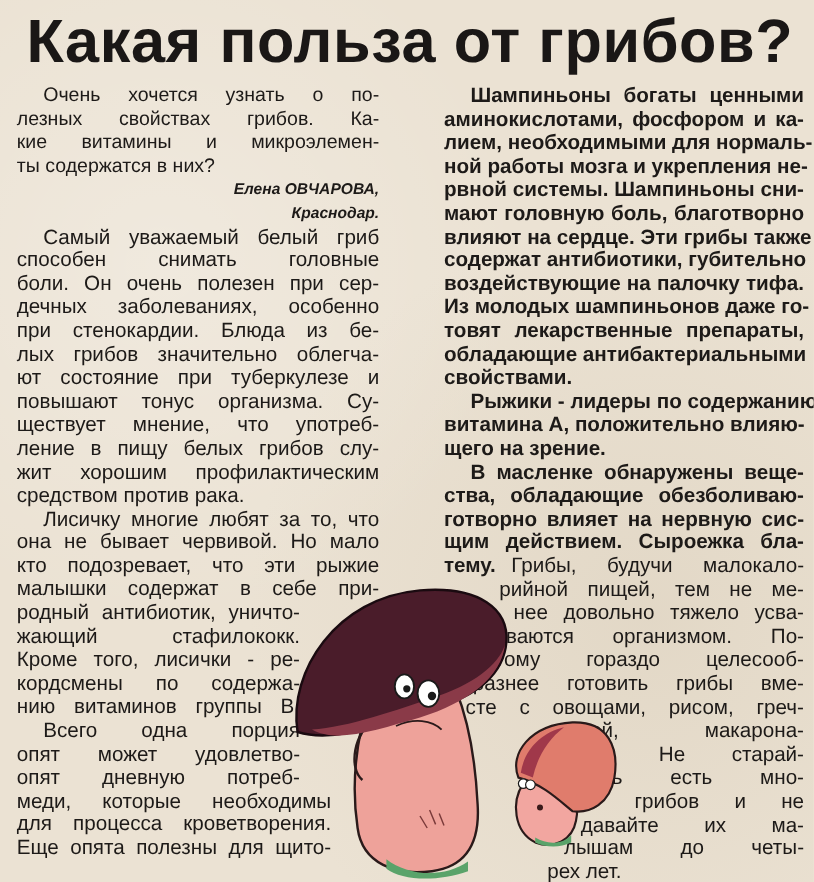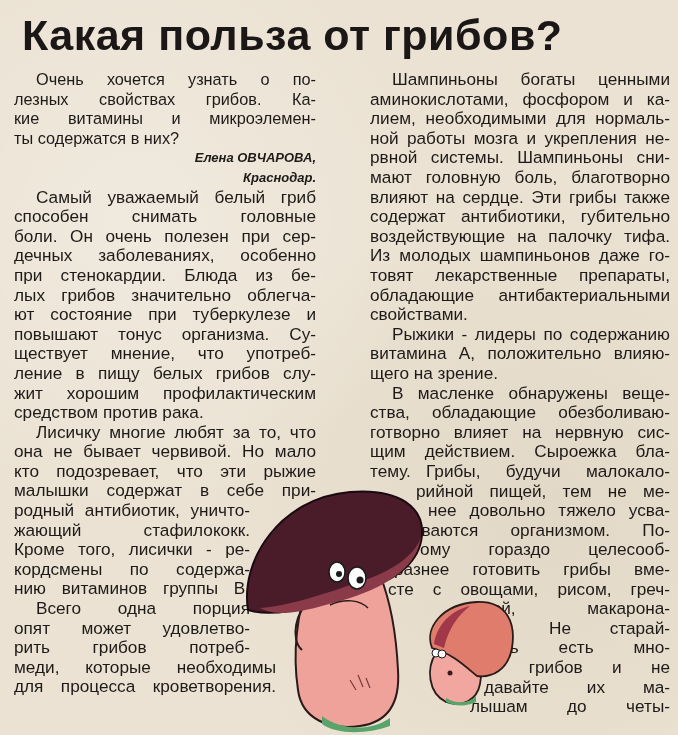--- a/index.html
+++ b/index.html
@@ -13,34 +13,34 @@
   .paper {
     position: absolute; inset: 0;
     background:
       radial-gradient(circle at 20% 30%, rgba(255,255,255,0.25), transparent 40%),
       radial-gradient(circle at 80% 70%, rgba(200,185,160,0.25), transparent 45%),
       #ebe2d3;
   }
   .title {
     position: absolute; left: 22px; top: 10px;
     font-family: "Liberation Sans", sans-serif;
-    font-weight: bold; font-size: 43px; letter-spacing: 0.5px;
+    font-weight: bold; font-size: 51px; letter-spacing: 0.5px;
     color: #1a1716; line-height: 50px; white-space: nowrap;
   }
   .col {
     position: absolute;
     font-size: 17.2px; line-height: 19.6px;
   }
   .line { display: block; white-space: nowrap; }
   .just { text-align: justify; text-align-last: justify; }
   .indent { padding-left: 22px; }
   .q { font-weight: normal; font-size: 16.3px; line-height: 19.6px; }
   .sig { font-weight: bold; font-style: italic; text-align: right; font-size: 13px; }
   #left { left: 14px; top: 70px; width: 302px; }
-  #right { left: 370px; top: 70px; width: 300px; }
+  #right { left: 370px; top: 70px; width: 300px; font-weight: bold; }
   #bottom-right { left: 404px; top: 462px; width: 266px; }
   .mush { position: absolute; }
 </style>
 </head>
 <body>
 
 <div class="paper"></div>
 
 <h1 class="title" style="margin:0;">Какая польза от грибов?</h1>
 
@@ -70,23 +70,24 @@
     <span class="line just">она не бывает червивой. Но мало</span>
     <span class="line just">кто подозревает, что эти рыжие</span>
     <span class="line just">малышки содержат в себе при-</span>
     <span class="line just" style="width:236px">родный антибиотик, уничто-</span>
     <span class="line just" style="width:236px">жающий стафилококк.</span>
     <span class="line just" style="width:236px">Кроме того, лисички - ре-</span>
     <span class="line just" style="width:236px">кордсмены по содержа-</span>
     <span class="line just" style="width:236px">нию витаминов группы В.</span>
     <span class="line just indent" style="width:214px">Всего одна порция</span>
     <span class="line just" style="width:236px">опят может удовлетво-</span>
-    <span class="line just" style="width:236px">рить грибов потреб-</span>
+    <span class="line just" style="width:236px">опят дневную потреб-</span>
     <span class="line just" style="width:262px">меди, которые необходимы</span>
     <span class="line just" style="width:262px">для процесса кроветворения.</span>
+    <span class="line just" style="width:262px">Еще опята полезны для щито-</span>
 
   </div>
 </div>
 
 <div class="col" id="right">
   <span class="line just indent">Шампиньоны богаты ценными</span>
   <span class="line just">аминокислотами, фосфором и ка-</span>
   <span class="line just">лием, необходимыми для нормаль-</span>
   <span class="line just">ной работы мозга и укрепления не-</span>
   <span class="line just">рвной системы. Шампиньоны сни-</span>
@@ -115,20 +116,21 @@
   <span class="line just" style="margin-left:8px">иваются организмом. По-</span>
   <span class="line just" style="margin-left:0px">этому гораздо целесооб-</span>
   <span class="line just" style="margin-left:-10px">разнее готовить грибы вме-</span>
   <span class="line just" style="margin-left:-16px">сте с овощами, рисом, греч-</span>
   <span class="line just" style="margin-left:80px">кой, макарона-</span>
   <span class="line just" style="margin-left:80px">ми. Не старай-</span>
   <span class="line just" style="margin-left:80px">тесь есть мно-</span>
   <span class="line just" style="margin-left:80px">го грибов и не</span>
   <span class="line just" style="margin-left:80px">давайте их ма-</span>
   <span class="line just" style="margin-left:66px">лышам до четы-</span>
+  <span class="line" style="margin-left:52px">рех лет.</span>
 </div>
 
 <svg class="mush" style="left:240px; top:480px;" width="185" height="255" viewBox="0 0 185 255">
 
   <path d="M70 95 C58 130, 52 170, 58 210 C62 240, 90 250, 120 246 C150 242, 160 220, 158 190 C156 150, 150 120, 140 95 Z" fill="#eea29a" stroke="#2a1a1a" stroke-width="2"></path>
 
   <path d="M72 120 C55 130, 50 160, 62 170" fill="none" stroke="#2a1a1a" stroke-width="2"></path>
 
   <path d="M82 236 C100 250, 130 252, 150 238 L150 246 C125 255, 95 254, 82 244 Z" fill="#5aa36a"></path>
 

